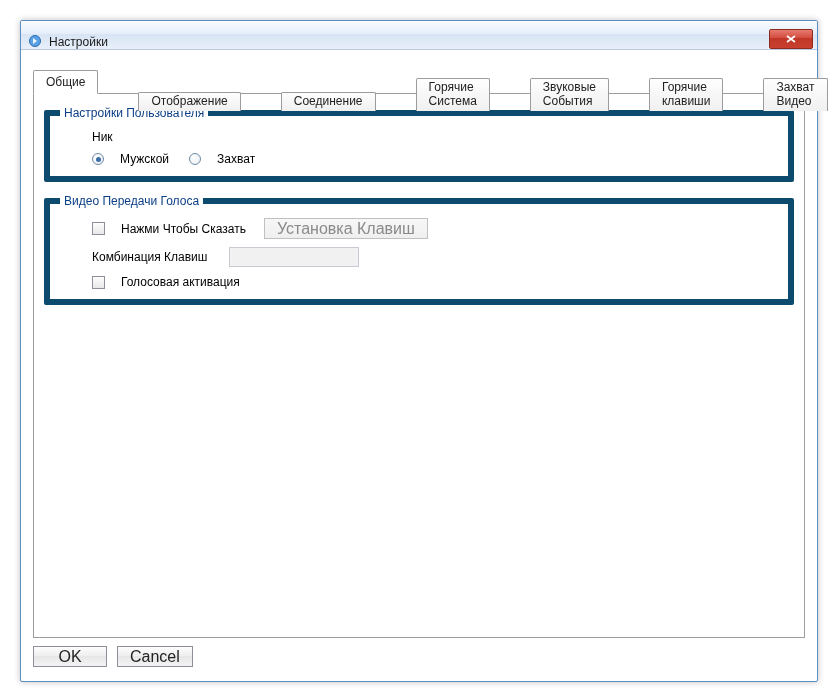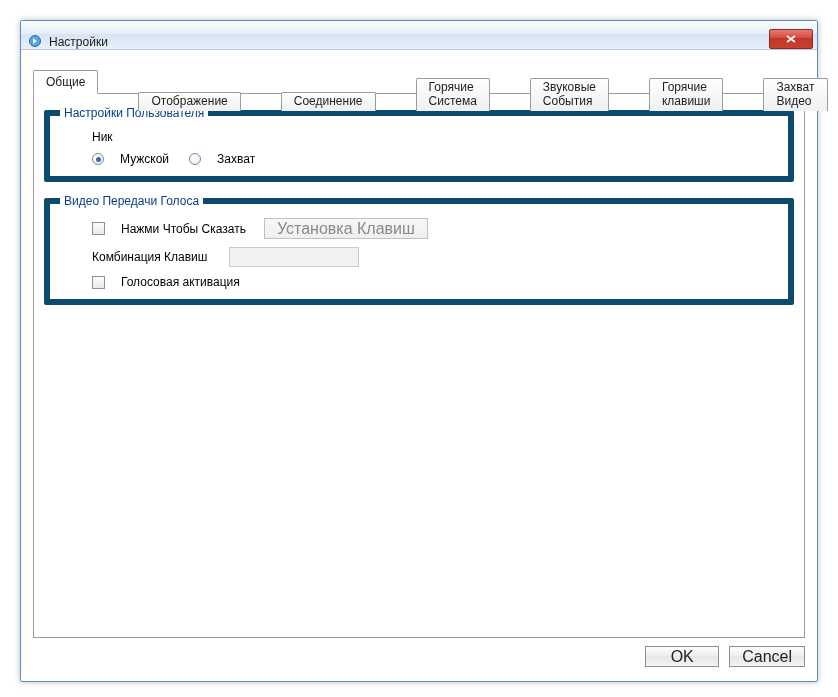--- a/index.html
+++ b/index.html
@@ -209,21 +209,21 @@
   }
   .key-readonly {
     width: 130px;
     height: 20px;
     border: 1px solid #c9cbd3;
     background: #f1f1f1;
     box-sizing: border-box;
   }
   .footer {
     display:flex;
-    justify-content:flex-end;
+    justify-content:flex-start;
     gap: 10px;
     padding: 8px 0 4px 0;
   }
   .footer button.win-btn { min-width: 74px; }
 </style>
 </head>
 <body>
 
 <div class="window">
 

